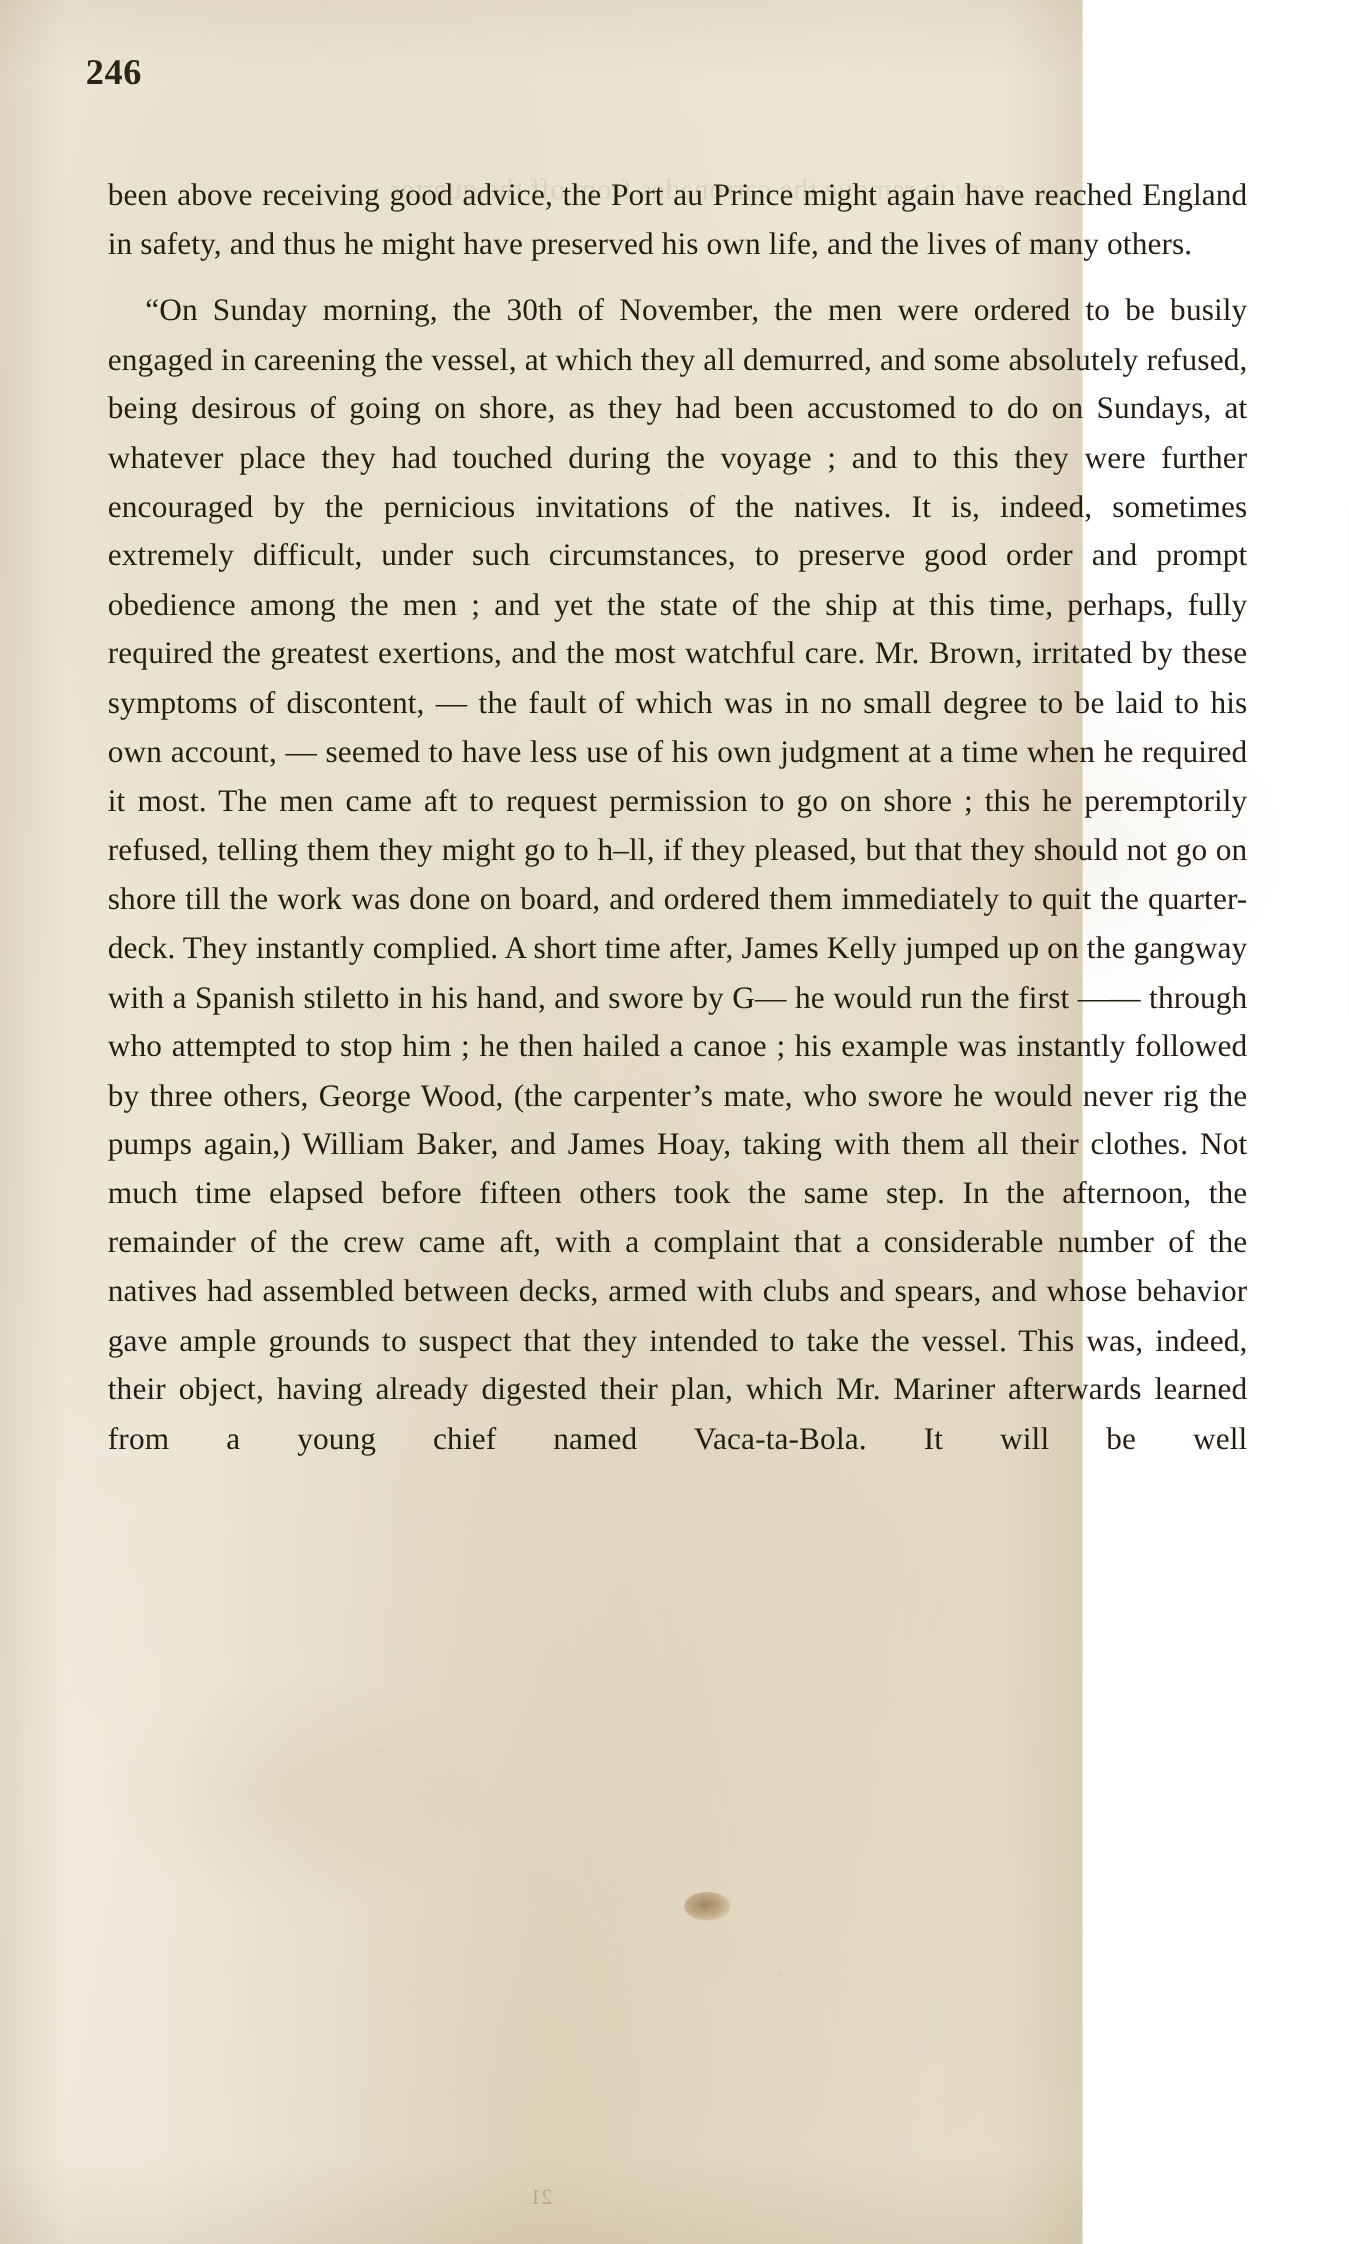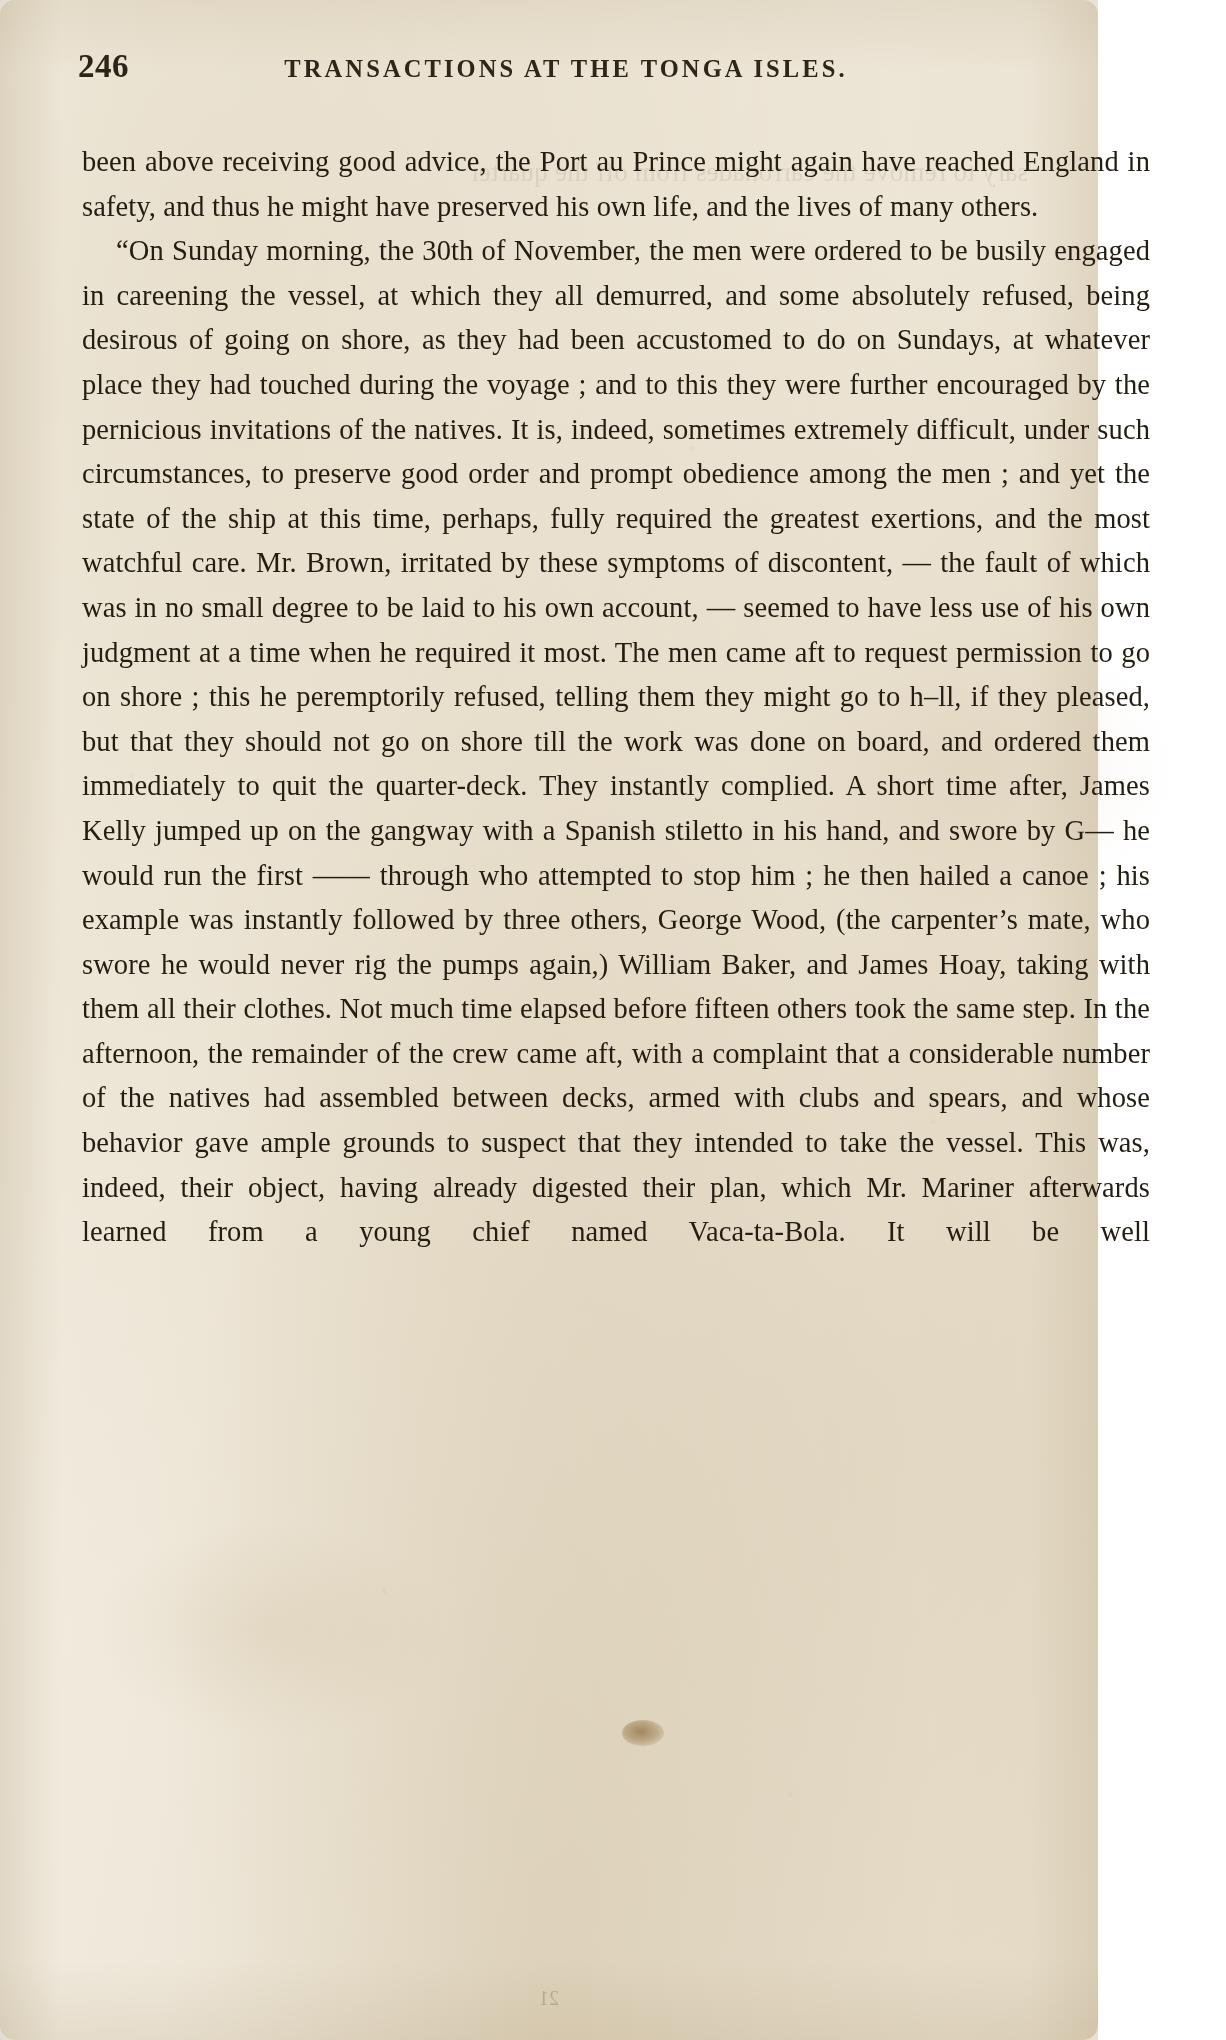--- a/index.html
+++ b/index.html
@@ -9,30 +9,29 @@
   }
   body {
     width: 1226px;
     height: 2040px;
     overflow: hidden;
     font-family: "Liberation Serif", serif;
   }
 
   .page {
     position: relative;
-    width: 1098px;
+    width: 984px;
     height: 2040px;
     background: #efe9dc;
     background-image:
       radial-gradient(ellipse at 20% 15%, rgba(214,200,170,0.35) 0%, rgba(214,200,170,0) 55%),
       radial-gradient(ellipse at 80% 70%, rgba(206,190,158,0.30) 0%, rgba(206,190,158,0) 60%),
       radial-gradient(ellipse at 50% 100%, rgba(196,178,142,0.35) 0%, rgba(196,178,142,0) 50%),
       linear-gradient(100deg, #f4efe4 0%, #efe8da 35%, #ece4d4 70%, #e8dfcc 100%);
     box-sizing: border-box;
-    border-radius: 15px;
   }
 
   
   .grain {
     position: absolute;
     inset: 0;
     pointer-events: none;
     background-image:
       radial-gradient(circle at 12% 38%, rgba(170,150,110,0.10) 0 2px, rgba(0,0,0,0) 3px),
       radial-gradient(circle at 63% 22%, rgba(170,150,110,0.09) 0 2px, rgba(0,0,0,0) 3px),
@@ -137,21 +136,21 @@
     top: 140px;
     font-size: 28.5px;
     line-height: 44.6px;
     color: #241d12;
     text-align: justify;
     text-justify: inter-word;
     font-family: "Liberation Serif", serif;
     letter-spacing: 0.1px;
   }
   .body-text p {
-    margin: 0;
+    margin: 16px;
   }
   .body-text p + p {
     margin-top: 0px;
     font-family: Liberation Serif, serif;
   }
   .indent {
     text-indent: 34px;
   }
   
   .body-text p:last-child::after {
@@ -180,21 +179,20 @@
   <div class="grain"></div>
   <div class="stain stain-soft-a"></div>
   <div class="stain stain-soft-b"></div>
 
   <div class="bleed">sary to remove the carronades from off the quarter</div>
 
   <div class="content">
 
     <div class="header">
       <div class="folio">246</div>
-      <div class="running-head">TRANSACTIONS AT THE TONGA ISLES.</div>
     </div>
 
     <div class="body-text">
       <p>been above receiving good advice, the Port au Prince might again have reached England in safety, and thus he might have preserved his own life, and the lives of many others.</p>
       <p class="indent">“On Sunday morning, the 30th of November, the men were ordered to be busily engaged in careening the vessel, at which they all demurred, and some absolutely refused, being desirous of going on shore, as they had been accustomed to do on Sundays, at whatever place they had touched during the voyage ; and to this they were further encouraged by the pernicious invitations of the natives. It is, indeed, sometimes extremely difficult, under such circumstances, to preserve good order and prompt obedience among the men ; and yet the state of the ship at this time, perhaps, fully required the greatest exertions, and the most watchful care. Mr. Brown, irritated by these symptoms of discontent, — the fault of which was in no small degree to be laid to his own account, — seemed to have less use of his own judgment at a time when he required it most. The men came aft to request permission to go on shore ; this he peremptorily refused, telling them they might go to h–ll, if they pleased, but that they should not go on shore till the work was done on board, and ordered them immediately to quit the quarter-deck. They instantly complied. A short time after, James Kelly jumped up on the gangway with a Spanish stiletto in his hand, and swore by G— he would run the first —— through who attempted to stop him ; he then hailed a canoe ; his example was instantly followed by three others, George Wood, (the carpenter’s mate, who swore he would never rig the pumps again,) William Baker, and James Hoay, taking with them all their clothes. Not much time elapsed before fifteen others took the same step. In the afternoon, the remainder of the crew came aft, with a complaint that a considerable number of the natives had assembled between decks, armed with clubs and spears, and whose behavior gave ample grounds to suspect that they intended to take the vessel. This was, indeed, their object, having already digested their plan, which Mr. Mariner afterwards learned from a young chief named Vaca-ta-Bola. It will be well</p>
     </div>
 
   </div>
 
   <div class="stain stain-main"></div>

